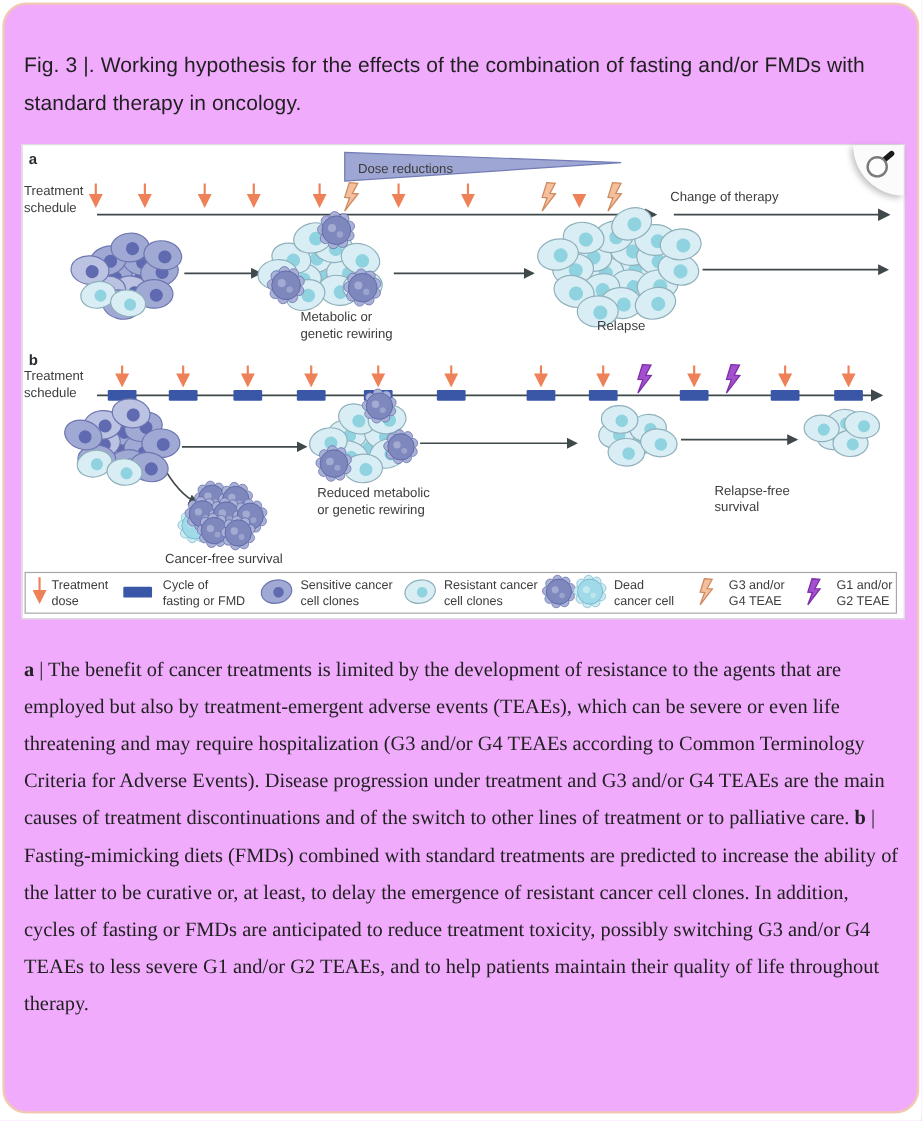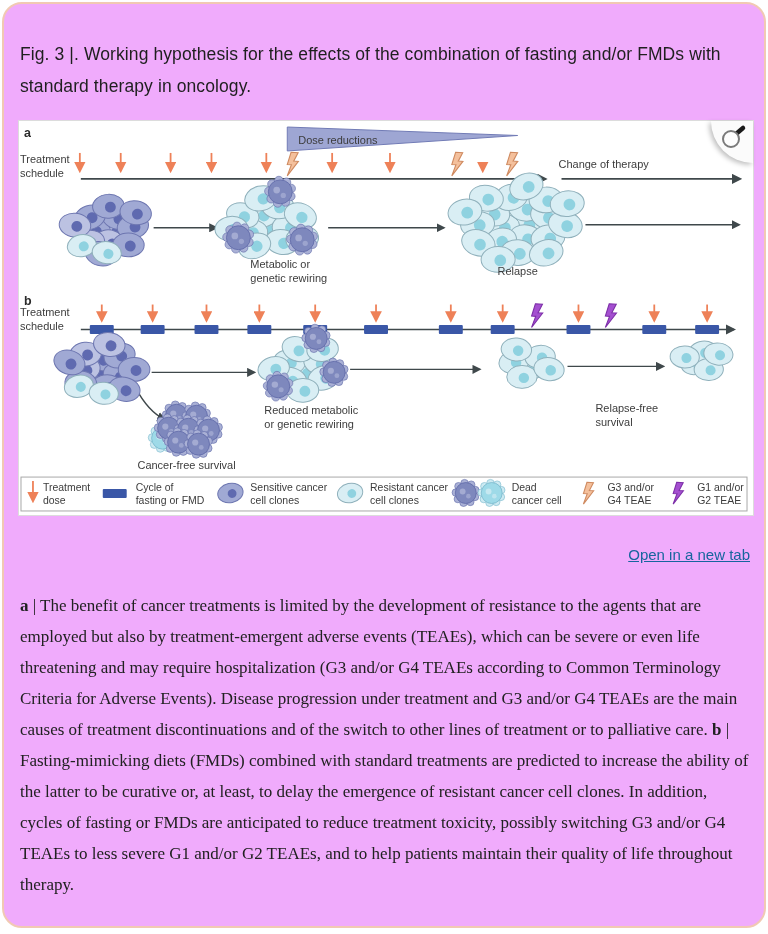--- a/index.html
+++ b/index.html
@@ -697,19 +697,16 @@
     </svg>
 
     <div class="maglens">
       <svg width="28" height="28" viewBox="0 0 28 28">
         <line x1="16" y1="10" x2="23" y2="4" stroke="#1a1a1a" stroke-width="4.5" stroke-linecap="round"></line>
         <circle cx="11" cy="15" r="8" fill="#fdfdfd" stroke="#7a7a7a" stroke-width="2"></circle>
       </svg>
     </div>
   </figure>
 
-  <div class="linkrow">
-    <a href="#">Open in a new tab</a>
-  </div>
 
   <p class="caption"><b>a</b><span> | The benefit of cancer treatments is limited by the development of resistance to the agents that are employed but also by treatment-emergent adverse events (TEAEs), which can be severe or even life threatening and may require hospitalization (G3 and/or G4 TEAEs according to Common Terminology Criteria for Adverse Events). Disease progression under treatment and G3 and/or G4 TEAEs are the main causes of treatment discontinuations and of the switch to other lines of treatment or to palliative care. </span><b>b</b><span> | Fasting-mimicking diets (FMDs) combined with standard treatments are predicted to increase the ability of the latter to be curative or, at least, to delay the emergence of resistant cancer cell clones. In addition, cycles of fasting or FMDs are anticipated to reduce treatment toxicity, possibly switching G3 and/or G4 TEAEs to less severe G1 and/or G2 TEAEs, and to help patients maintain their quality of life throughout therapy.</span></p>
 
 </div>
 
 </body></html>

